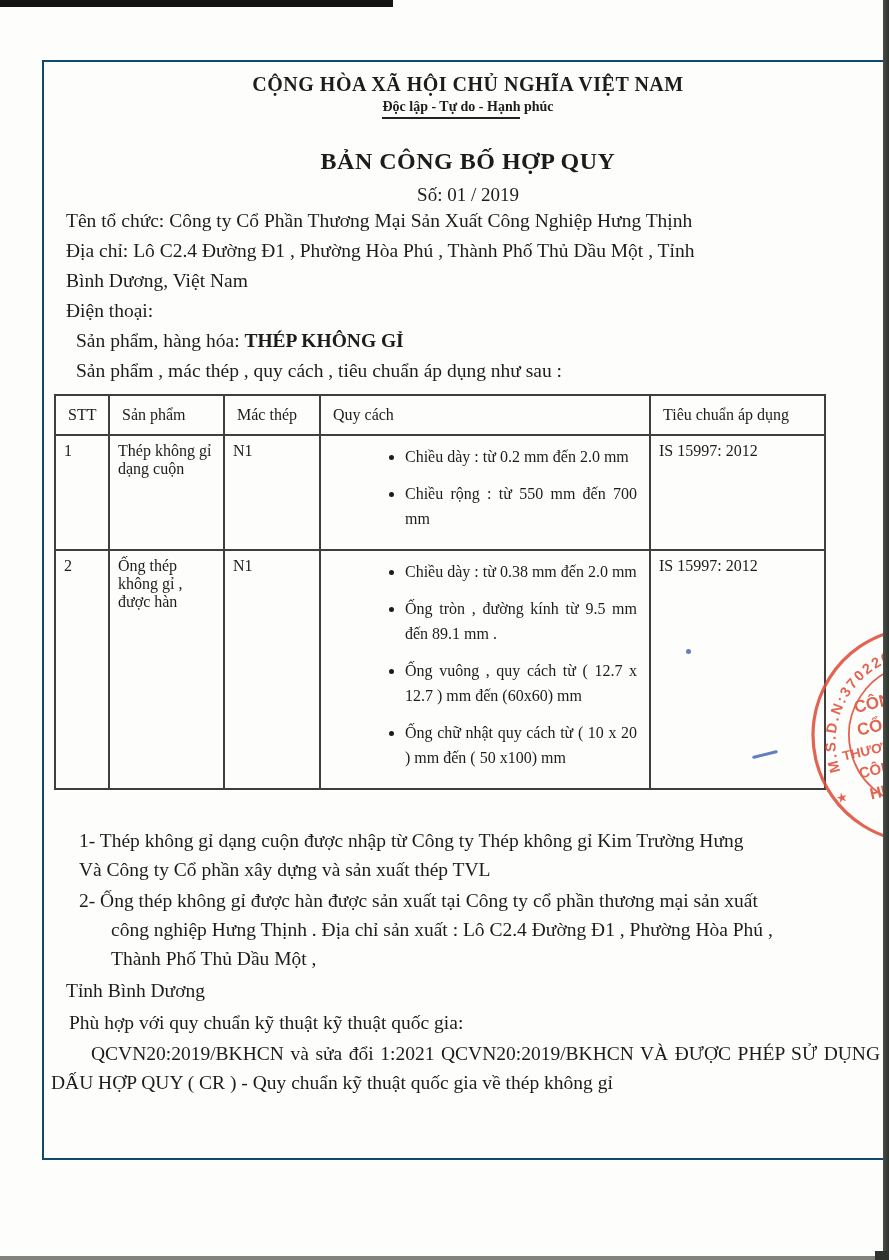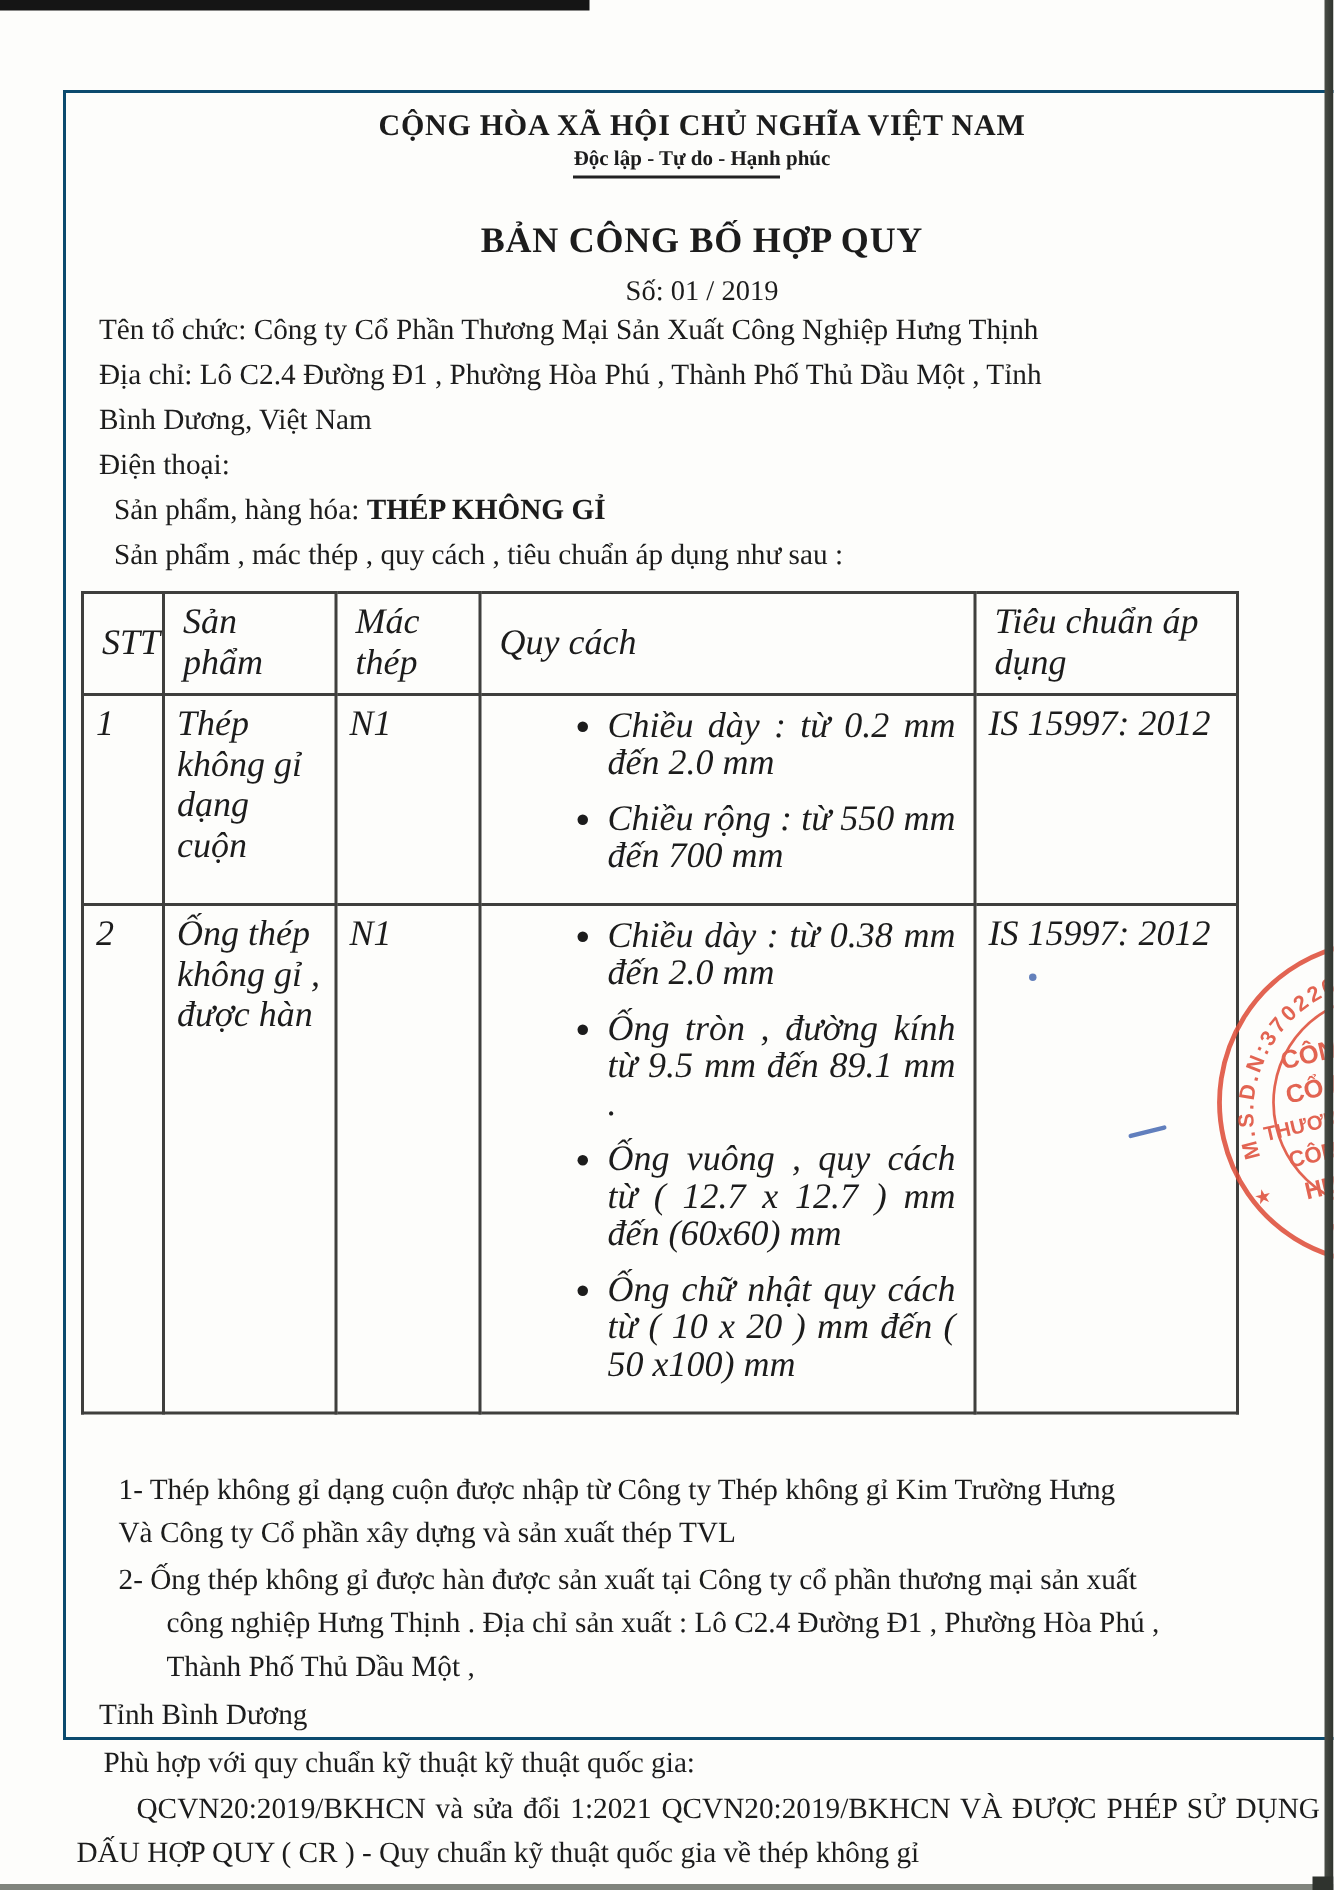--- a/index.html
+++ b/index.html
@@ -28,22 +28,21 @@
   .doc-number{margin-top:9px;font-size:19px;}
   .para{font-size:19.5px;line-height:30px;padding:0 14px 0 22px;margin:0;}
   .para.first{}
   .pre{white-space:pre-line;}
   .indent8{padding-left:32px;}
   .bold{font-weight:bold;}
   
   table.spec{
     border-collapse:collapse;table-layout:fixed;
     margin:8px 0 0 10px;width:770px;
-    font-size:24px;
-    font-style:italic;
+    font-size:16px;
   }
   table.spec th,table.spec td{
     border:2px solid #3f3f3d;vertical-align:top;
     padding:6px 8px;box-sizing:border-box;font-weight:normal;text-align:left;
   }
   table.spec th{height:40px;vertical-align:middle;padding-left:12px;}
   th.c-stt,td.c-stt{text-align:center;}
   td.c-mac{text-align:center;padding-top:12px;border-radius:10px;}
   tr.r1{height:100px;}
   tr.r2{height:235px;}

